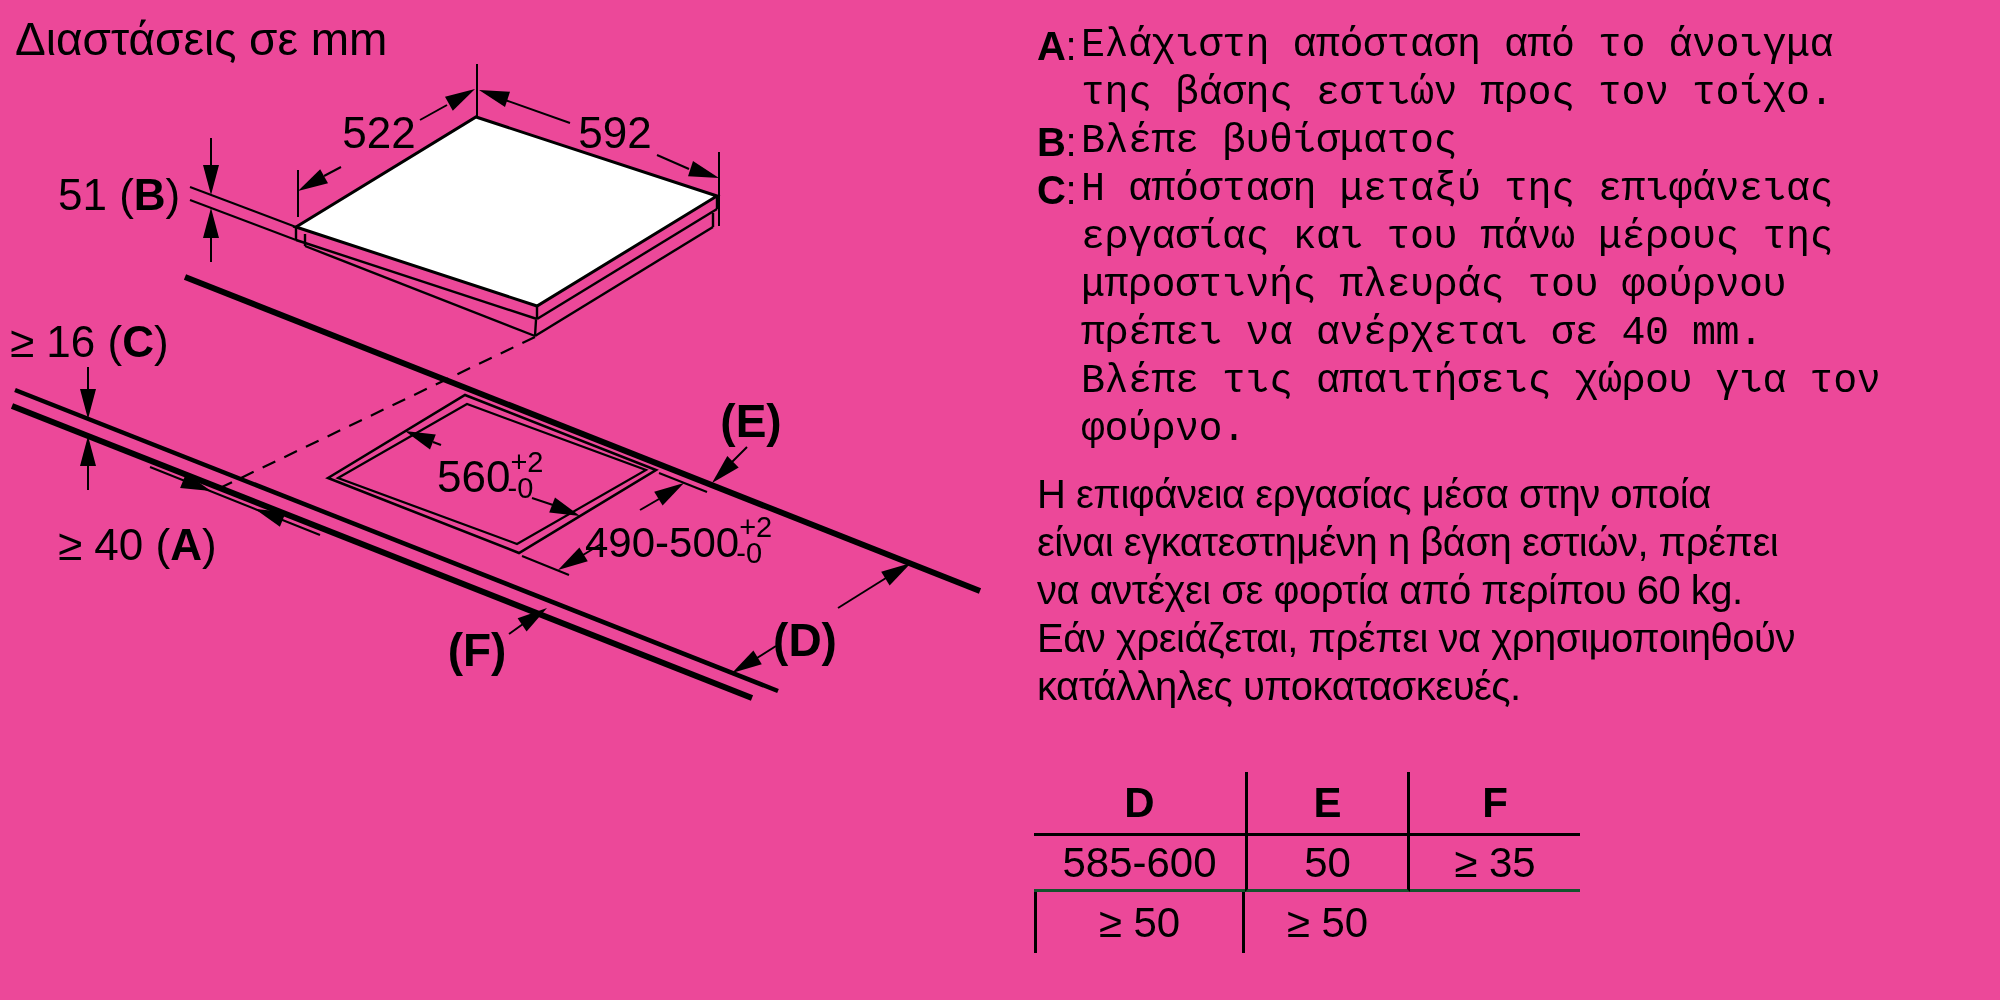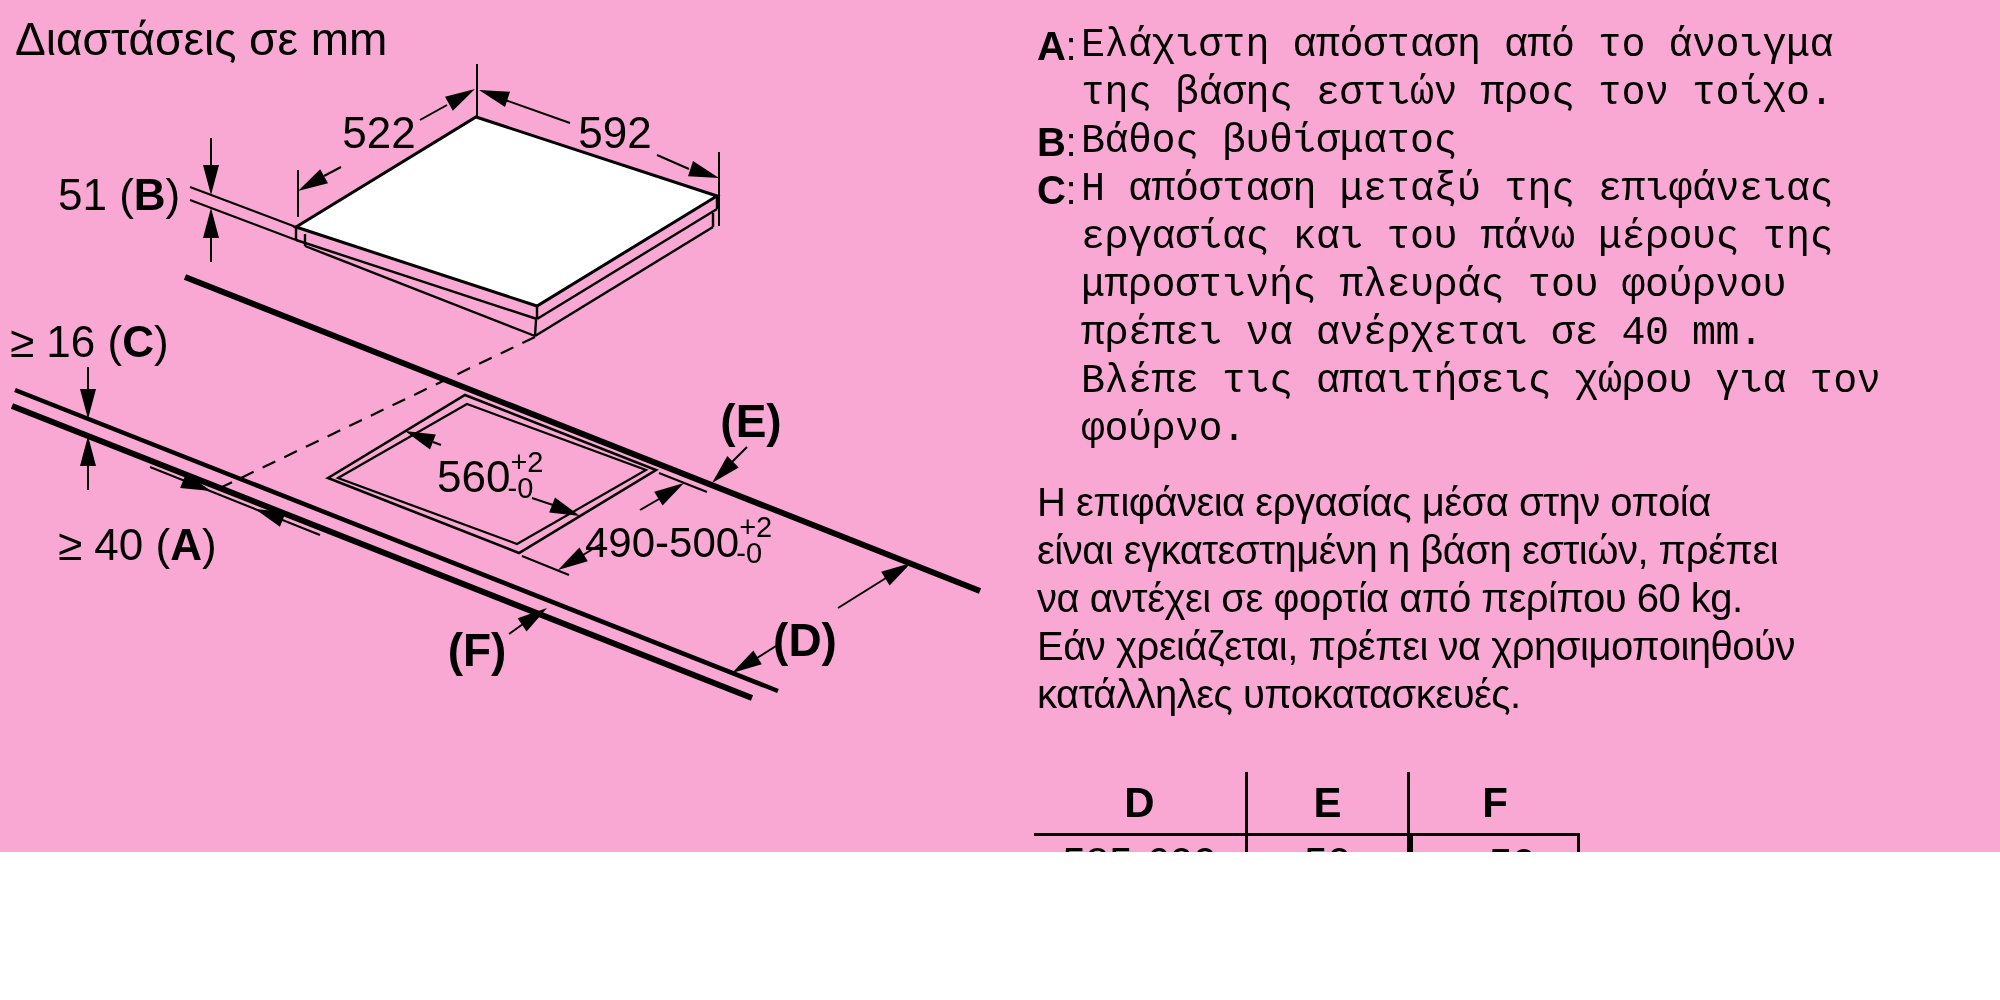--- a/index.html
+++ b/index.html
@@ -1,34 +1,34 @@
 <!DOCTYPE html>
 <html><head>
 <meta charset="utf-8">
 <style>
   html,body{margin:0;padding:0;background:#fff;}
-  #stage{position:relative;width:2000px;height:852px;background:#f9a8d4;overflow:hidden;
+  #stage{position:relative;width:2000px;height:1000px;background:#ec4899;overflow:hidden;
          font-family:"Liberation Sans","DejaVu Sans",sans-serif;color:#000;}
   #diagram-svg{position:absolute;left:0;top:0;}
   svg text{fill:#000;font-family:"Liberation Sans","DejaVu Sans",sans-serif;}
   .dim-text{font-size:44px;}
   .dim-text-sm{font-size:42px;}
   .tol{font-size:29px;}
   .ref-label{font-size:46px;font-weight:bold;}
   .title-text{font-size:46px;}
   .bold{font-weight:bold;}
 
   
   #legend{position:absolute;left:1037px;top:22px;width:916px;
           font-size:40px;line-height:48px;letter-spacing:-0.5px;}
   .legend-item{display:flex;align-items:flex-start;}
   .legend-term{flex:0 0 44px;font-weight:bold;}
   .legend-sep{font-weight:normal;}
   .legend-desc{flex:1;white-space:pre-line;font-family:Liberation Mono, monospace;}
-  .legend-paragraph{margin-top:24px;white-space:pre-line;}
+  .legend-paragraph{margin-top:16px;white-space:pre-line;}
 
   
   #spec-table{position:absolute;left:1034px;top:772px;width:546px;
               display:grid;grid-template-columns:211px 165px 170px;
               grid-template-rows:64px 56px 61px;
               font-size:42px;}
   #spec-table .cell{display:flex;align-items:center;justify-content:center;}
   #spec-table .head{font-weight:bold;}
   #spec-table .c-mid{border-left:3px solid #000;border-right:3px solid #000;}
   #spec-table .r-head{border-bottom:3px solid #000;}
@@ -174,21 +174,21 @@
   </svg>
 
   <div id="legend">
     <div class="legend-item">
       <span class="legend-term"><b>A</b><span class="legend-sep">:</span></span>
       <div class="legend-desc">Ελάχιστη απόσταση από το άνοιγμα
 της βάσης εστιών προς τον τοίχο.</div>
     </div>
     <div class="legend-item">
       <span class="legend-term"><b>B</b><span class="legend-sep">:</span></span>
-      <div class="legend-desc">Βάθος βυθίσματος</div>
+      <div class="legend-desc">Βλέπε βυθίσματος</div>
     </div>
     <div class="legend-item">
       <span class="legend-term"><b>C</b><span class="legend-sep">:</span></span>
       <div class="legend-desc">Η απόσταση μεταξύ της επιφάνειας
 εργασίας και του πάνω μέρους της
 μπροστινής πλευράς του φούρνου
 πρέπει να ανέρχεται σε 40 mm.
 Βλέπε τις απαιτήσεις χώρου για τον
 φούρνο.</div>
     </div>
@@ -199,18 +199,19 @@
 κατάλληλες υποκατασκευές.</div>
   </div>
 
   <div id="spec-table">
     <div class="cell head r-head">D</div>
     <div class="cell head r-head c-mid">E</div>
     <div class="cell head r-head">F</div>
 
     <div class="cell r-1">585-600</div>
     <div class="cell r-1 c-mid">50</div>
+    <div class="cell r-1">≥ 35</div>
 
     <div class="cell c-mid">≥ 50</div>
     <div class="cell">≥ 50</div>
   </div>
 
 </div>
 
 </body></html>

